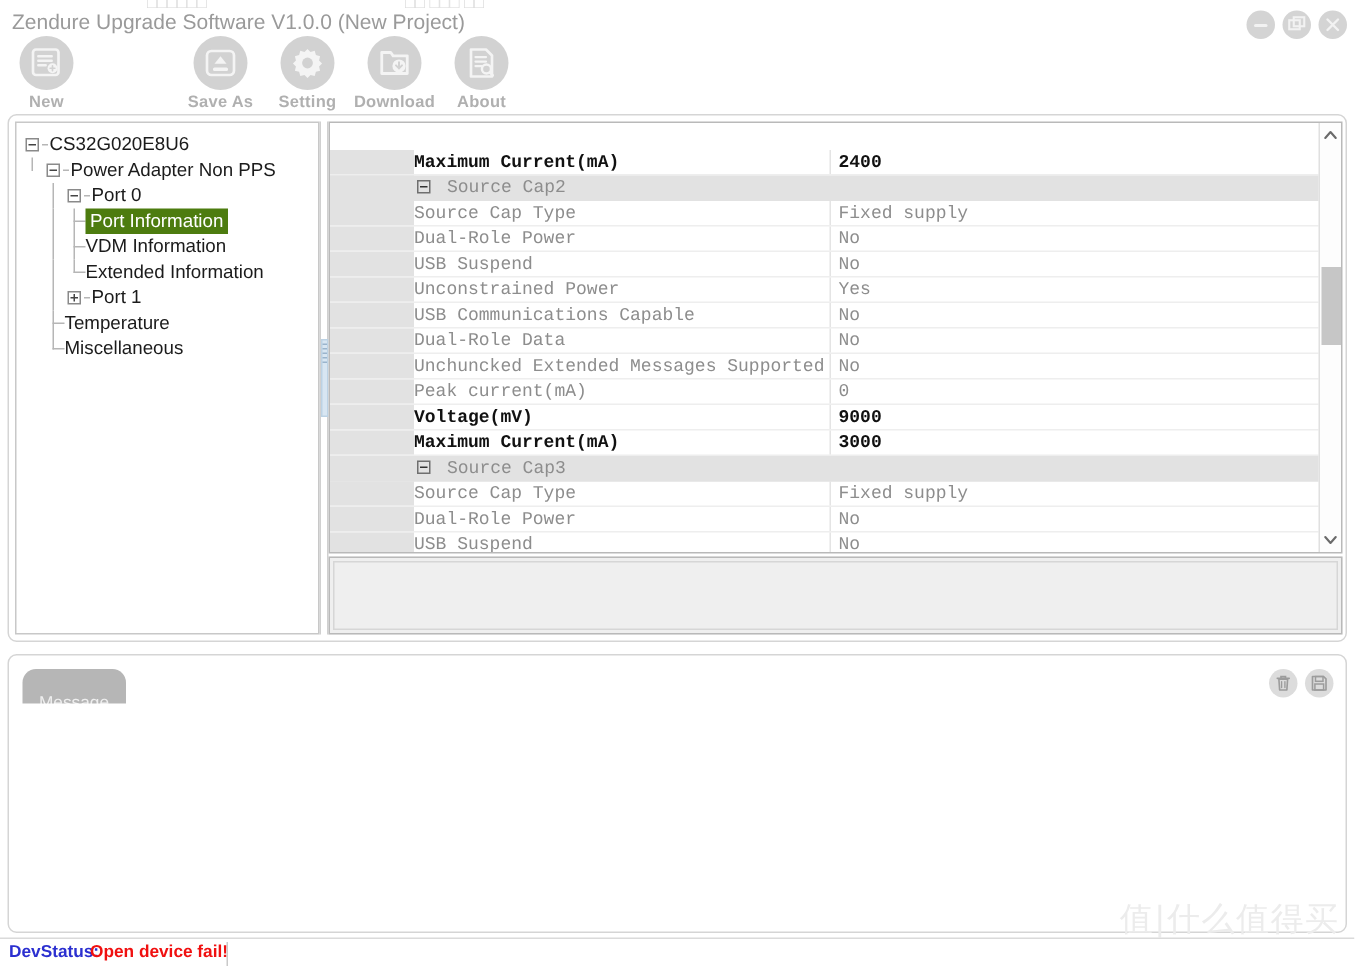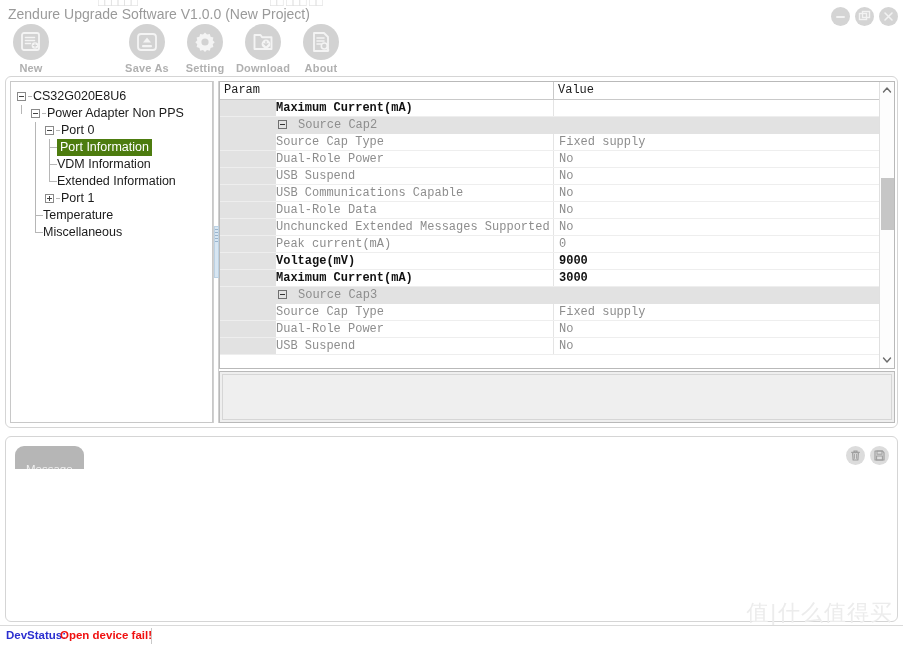--- a/index.html
+++ b/index.html
@@ -389,28 +389,25 @@
     <div id="spgrip">
       <i></i>
         <i></i>
         <i></i>
         <i></i>
         <i></i>
     </div>
   </div>
 
   <div id="gridbox">
-    <div id="gridhdr">
-      <div class="hc c1">Param</div>
-      <div class="hc c2">Value</div>
-    </div>
     <div id="gridbody">
         <div class="grow bold">
           <div class="gutter"></div>
           <div class="pcell">Maximum Current(mA)</div>
+          <div class="vcell">2400</div>
         </div>
         <div class="grow group">
           <div class="gutter"></div>
           <div class="gexp"></div>
           <div class="pcell">Source Cap2</div>
           <div class="vcell"></div>
         </div>
         <div class="grow">
           <div class="gutter"></div>
           <div class="pcell">Source Cap Type</div>
@@ -418,20 +415,25 @@
         </div>
         <div class="grow">
           <div class="gutter"></div>
           <div class="pcell">Dual-Role Power</div>
           <div class="vcell">No</div>
         </div>
         <div class="grow">
           <div class="gutter"></div>
           <div class="pcell">USB Suspend</div>
           <div class="vcell">No</div>
+        </div>
+        <div class="grow">
+          <div class="gutter"></div>
+          <div class="pcell">Unconstrained Power</div>
+          <div class="vcell">Yes</div>
         </div>
         <div class="grow">
           <div class="gutter"></div>
           <div class="pcell">USB Communications Capable</div>
           <div class="vcell">No</div>
         </div>
         <div class="grow">
           <div class="gutter"></div>
           <div class="pcell">Dual-Role Data</div>
           <div class="vcell">No</div>

